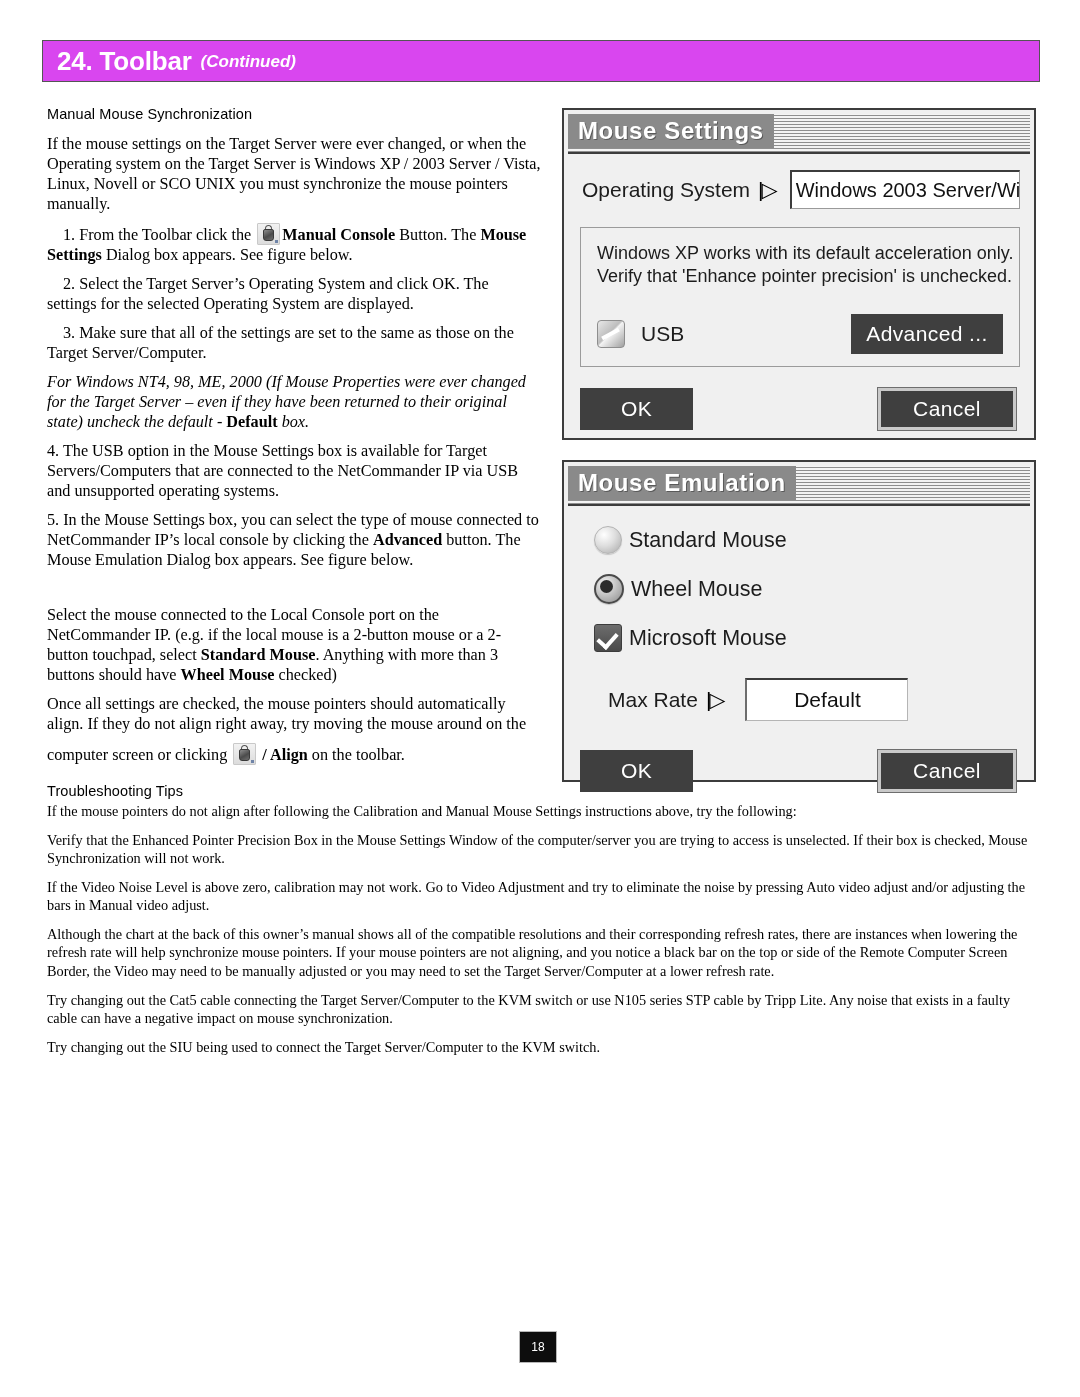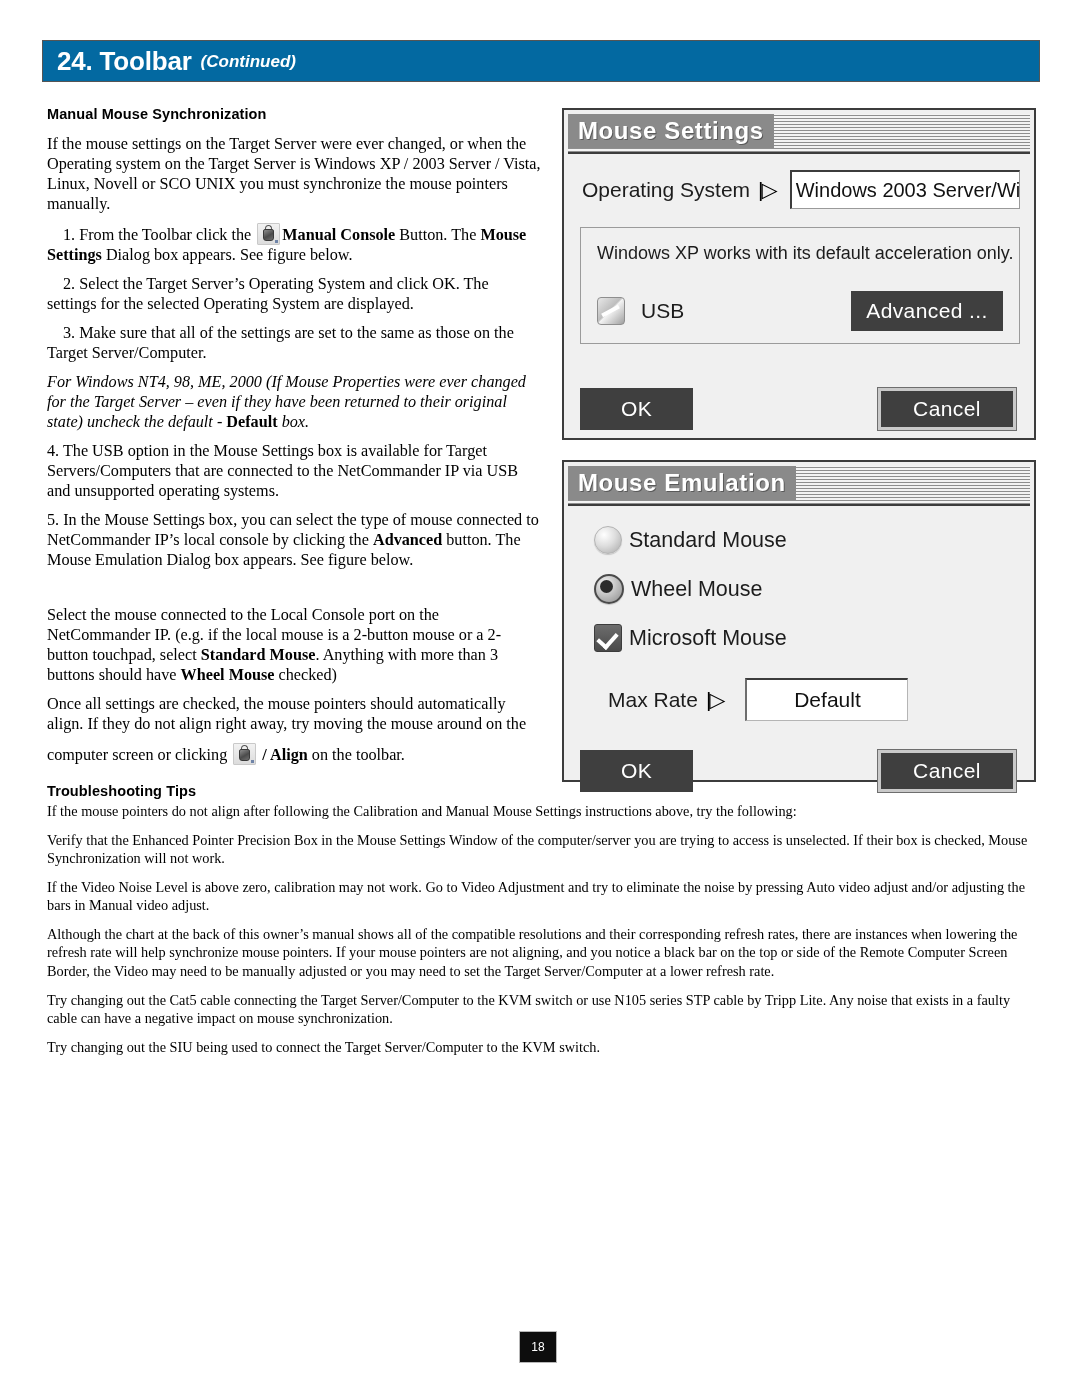--- a/index.html
+++ b/index.html
@@ -22,21 +22,21 @@
     height: 1397px;
   }
 
   
   .header-bar {
     position: absolute;
     left: 42px;
     top: 40px;
     width: 998px;
     height: 42px;
-    background: #0369a1;
+    background: #d946ef;
     box-sizing: border-box;
     display: flex;
     align-items: center;
     padding-left: 14px;
     border: 1px solid #555;
   }
   .header-title {
     font-family: "Liberation Sans", "DejaVu Sans", sans-serif;
     font-weight: bold;
     font-size: 26px;
@@ -56,21 +56,21 @@
 
   
   .left-col {
     position: absolute;
     left: 47px;
     top: 106px;
     width: 495px;
   }
   .sec-head {
     font-family: "Liberation Sans", "DejaVu Sans", sans-serif;
-    font-weight: bold;
+    font-weight: normal;
     font-size: 14.5px;
     margin: 0 0 12px 0;
     letter-spacing: 0.1px;
   }
   p.body {
     font-size: 16.2px;
     line-height: 1.235;
     margin: 0 0 9px 0;
     text-align: left;
   }
@@ -432,20 +432,21 @@
       <div class="row-os">
         <span class="lbl">Operating System</span>
         <span class="arrow-mark">|▷</span>
         <div class="field">
           <span>Windows 2003 Server/Windows</span>
         </div>
       </div>
 
       <div class="group-box">
         <div class="note-line">Windows XP works with its default acceleration only.</div>
+        <div class="note-line">Verify that 'Enhance pointer precision' is unchecked.</div>
         <div class="usb-row">
           <span class="usb-icon"></span>
           <span class="usb-label">USB</span>
           <div class="btn btn-advanced">Advanced ...</div>
         </div>
       </div>
 
       <div class="btn-row">
         <div class="btn btn-ok">OK</div>
         <div class="btn btn-cancel">Cancel</div>

